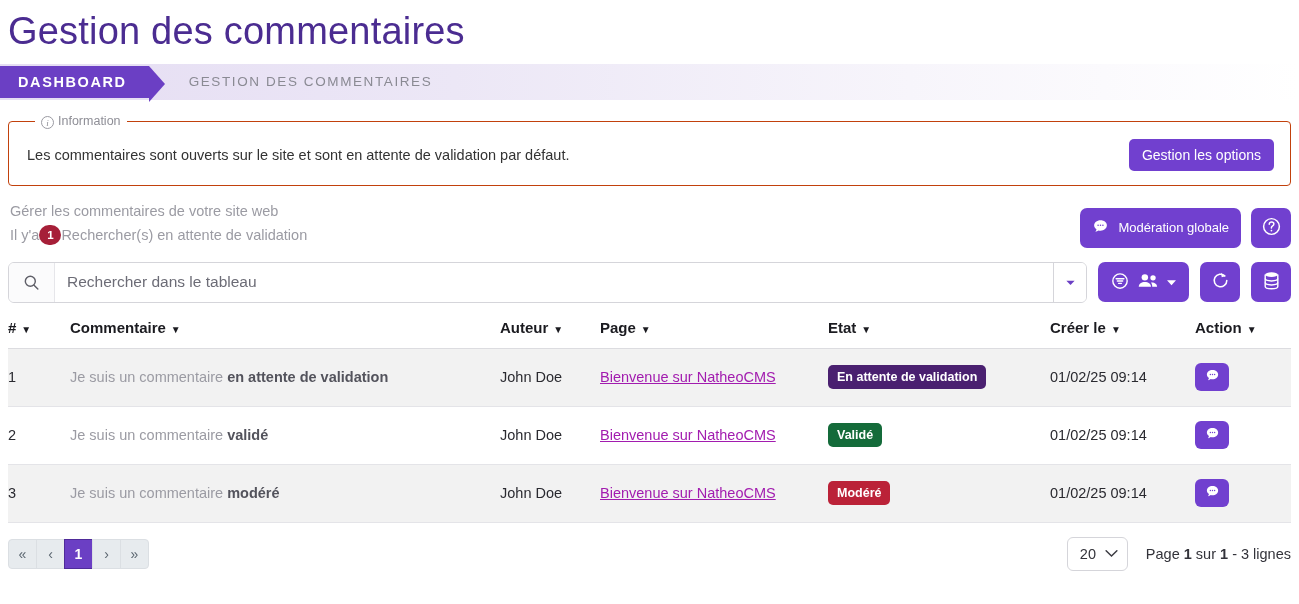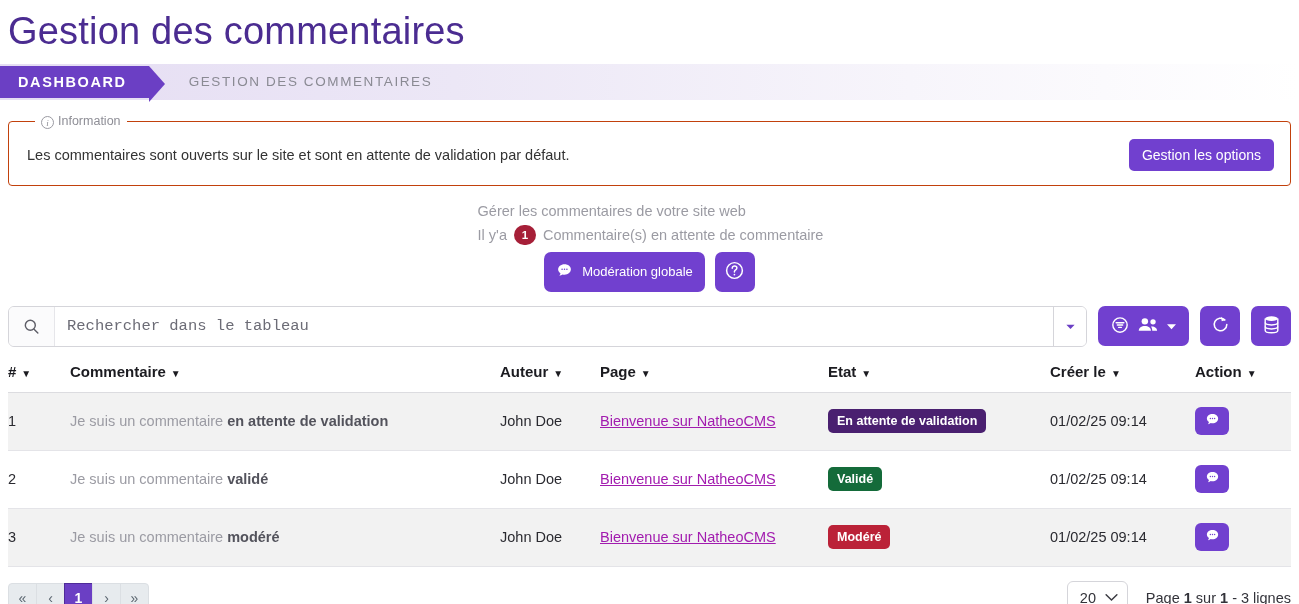--- a/index.html
+++ b/index.html
@@ -142,38 +142,37 @@
     align-items: center;
     justify-content: center;
     gap: 7px;
     cursor: pointer;
     color: #fff;
   }
 
   
   .subhead {
     display: flex;
-    align-items: center;
+    align-items: flex-end;
     justify-content: space-between;
     margin: 14px 8px 0 8px;
-    flex-direction: column;
   }
   .subhead-left { padding-left: 2px; }
   .subhead-line1 {
     font-size: 14.5px;
     color: #9b9ba3;
     line-height: 22px;
   }
   .subhead-line2 {
     font-size: 14.5px;
     color: #9b9ba3;
     line-height: 26px;
     display: flex;
     align-items: center;
-    gap: 7px;
+    gap: 0;
   }
   .count-badge {
     background: #a61f38;
     color: #fff;
     font-size: 11.5px;
     font-weight: bold;
     border-radius: 11px;
     min-width: 22px;
     height: 20px;
     padding: 0 6px;
@@ -211,21 +210,21 @@
     align-items: center;
     justify-content: center;
     border-right: 1px solid #e6e6ea;
     background: #fbfbfc;
     color: #6f6f78;
   }
   .search-input {
     flex: 1;
     border: none;
     outline: none;
-    font-family: Liberation Mono, monospace;
+    font-family: Liberation Sans, sans-serif;
     font-size: 15.5px;
     color: #55555e;
     padding: 0 12px;
     background: transparent;
   }
   .search-input::placeholder { color: #6c6c76; }
   .search-caret-box {
     width: 33px;
     border-left: 1px solid #d5d5da;
     display: flex;
@@ -391,21 +390,21 @@
     <button class="btn-purple">Gestion les options</button>
   </div>
 </fieldset>
 
 <div class="subhead">
   <div class="subhead-left">
     <div class="subhead-line1">Gérer les commentaires de votre site web</div>
     <div class="subhead-line2">
       <span>Il y'a</span>
       <span class="count-badge">1</span>
-      <span>Commentaire(s) en attente de commentaire</span>
+      <span>Rechercher(s) en attente de validation</span>
     </div>
   </div>
   <div class="subhead-right">
     <button class="btn-purple big">
       <span>
         <svg width="17" height="17" viewBox="0 0 24 24" fill="#fff" aria-hidden="true">
           <path d="M12 3C6.9 3 3 6.3 3 10.3c0 2.3 1.3 4.4 3.3 5.7-.1 1-.6 2.3-1.6 3.4 1.8-.2 3.4-1 4.5-1.8 .9.2 1.8.3 2.8.3 5.1 0 9-3.3 9-7.6S17.1 3 12 3z"></path>
           <circle cx="8.6" cy="10.3" r="1.1" fill="#7140cf"></circle>
           <circle cx="12" cy="10.3" r="1.1" fill="#7140cf"></circle>
           <circle cx="15.4" cy="10.3" r="1.1" fill="#7140cf"></circle>

